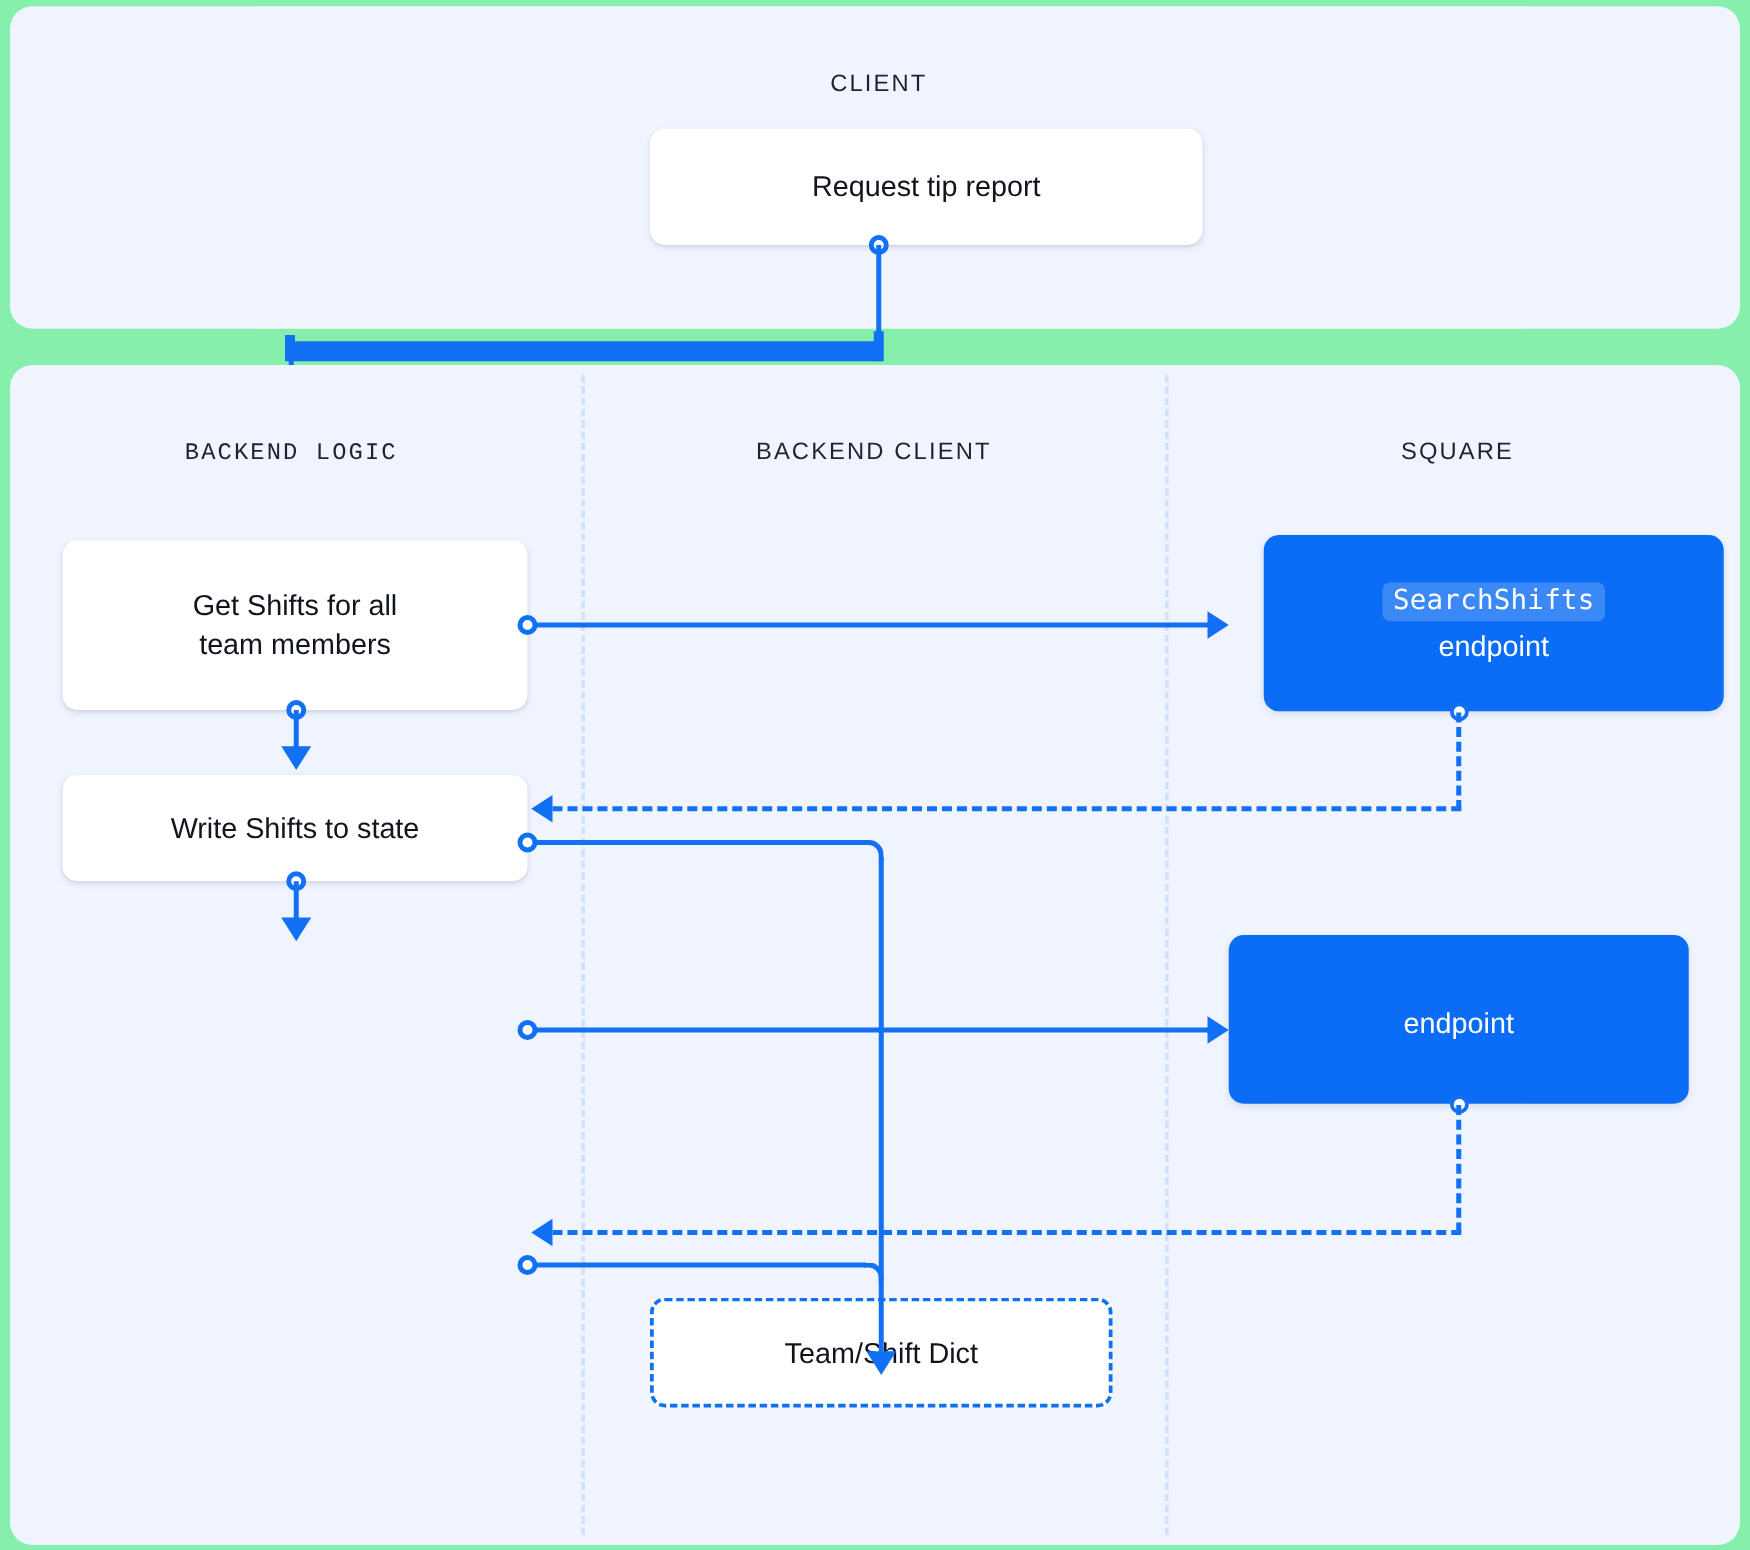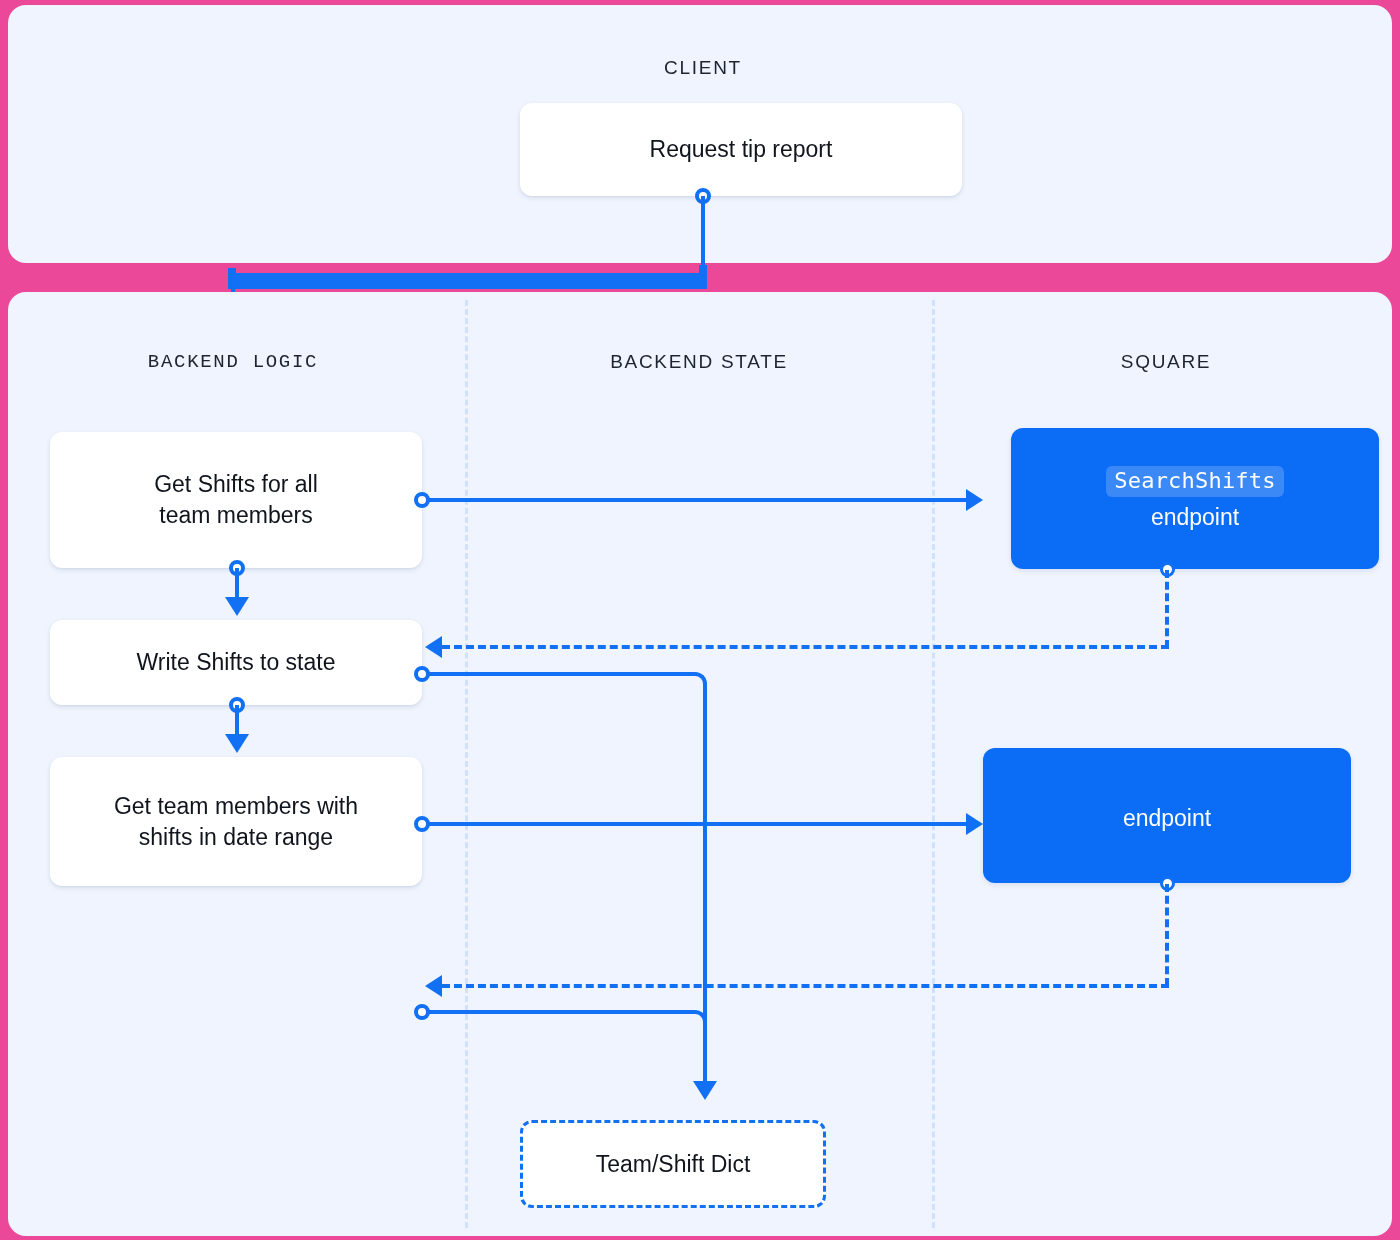--- a/index.html
+++ b/index.html
@@ -4,21 +4,21 @@
 <style>
   html, body {
     margin: 0;
     padding: 0;
     background: #000000;
   }
   #stage {
     position: relative;
     width: 1400px;
     height: 1240px;
-    background: #ec4899;
+    background: #86efac;
     font-family: "Liberation Sans", sans-serif;
     overflow: hidden;
   }
 
   
   .panel {
     position: absolute;
     background: #eff4fe;
     border-radius: 18px;
   }
@@ -220,31 +220,30 @@
   <div class="elbow elbow-dl" style="left:228px; top:268px; width:20px; height:21px; border-width:16px 0 0 8px; border-top:none; border-left:8px solid #1170f3; border-bottom:none; border-radius:0;"></div>
   <div class="edge-v" style="left:231px; top:285px; height:32px;"></div>
   <div class="arrow-d" style="left:221px; top:313px;"></div>
 
   <div class="panel" id="backend-panel"></div>
 
   <div class="lane-divider" style="left:465px; top:300px; height:928px;"></div>
   <div class="lane-divider" style="left:932px; top:300px; height:928px;"></div>
 
   <div class="lane-title" style="left:233px; top:351px;font-family:Liberation Mono, monospace;">BACKEND LOGIC</div>
-  <div class="lane-title" style="left:699px; top:351px;">BACKEND STATE</div>
+  <div class="lane-title" style="left:699px; top:351px;">BACKEND CLIENT</div>
   <div class="lane-title" style="left:1166px; top:351px;">SQUARE</div>
 
   <div class="node node-white" style="left:50px; top:432px; width:372px; height:136px;">Get Shifts for all<br>team members</div>
 
   <div class="node node-white" style="left:50px; top:620px; width:372px; height:85px;">Write Shifts to state</div>
 
-  <div class="node node-white" style="left:50px; top:757px; width:372px; height:129px;">Get team members with<br>shifts in date range</div>
-
-
-  <div class="node node-dashed" style="left:520px; top:1120px; width:306px; height:88px;">Team/Shift Dict</div>
+
+
+  <div class="node node-dashed" style="left:520px; top:1038px; width:370px; height:88px;">Team/Shift Dict</div>
 
   <div class="node node-blue" style="left:983px; top:428px; width:368px; height:141px;margin-left:28px;">
     <span class="inner">
       <span class="code-chip">SearchShifts</span>
       <span class="sub-label">endpoint</span>
     </span>
   </div>
 
   <div class="node node-blue" style="left:983px; top:748px; width:368px; height:135px;">
     <span class="inner">

